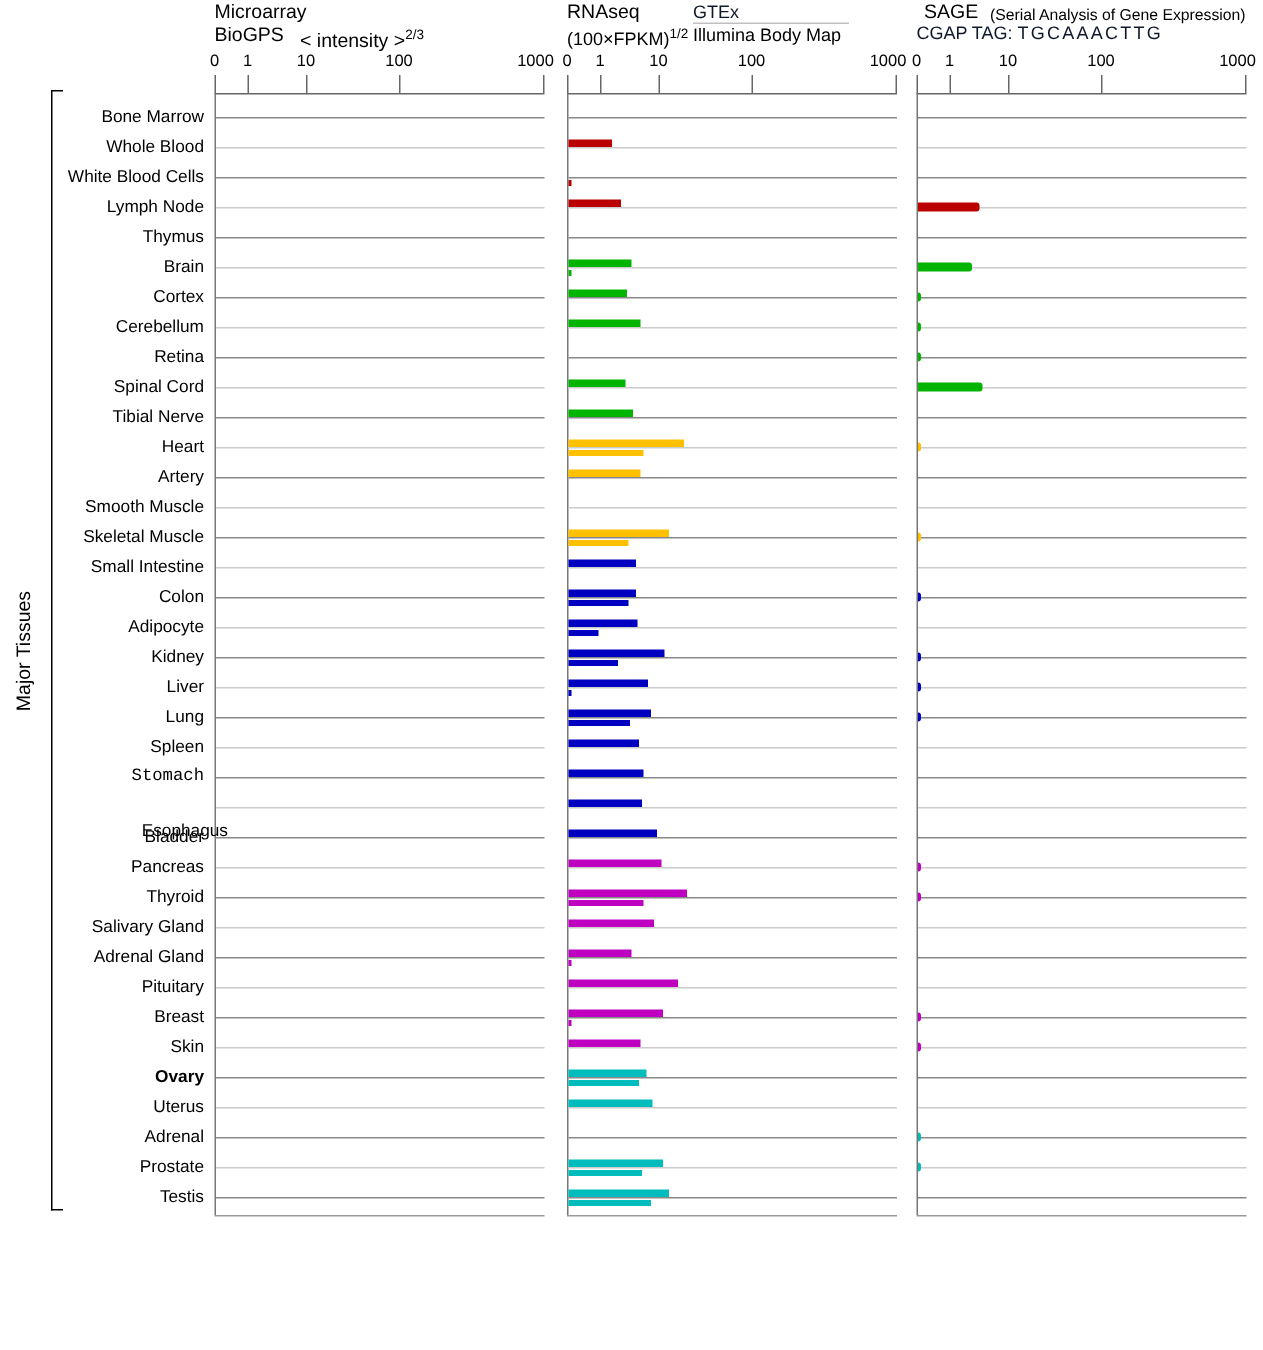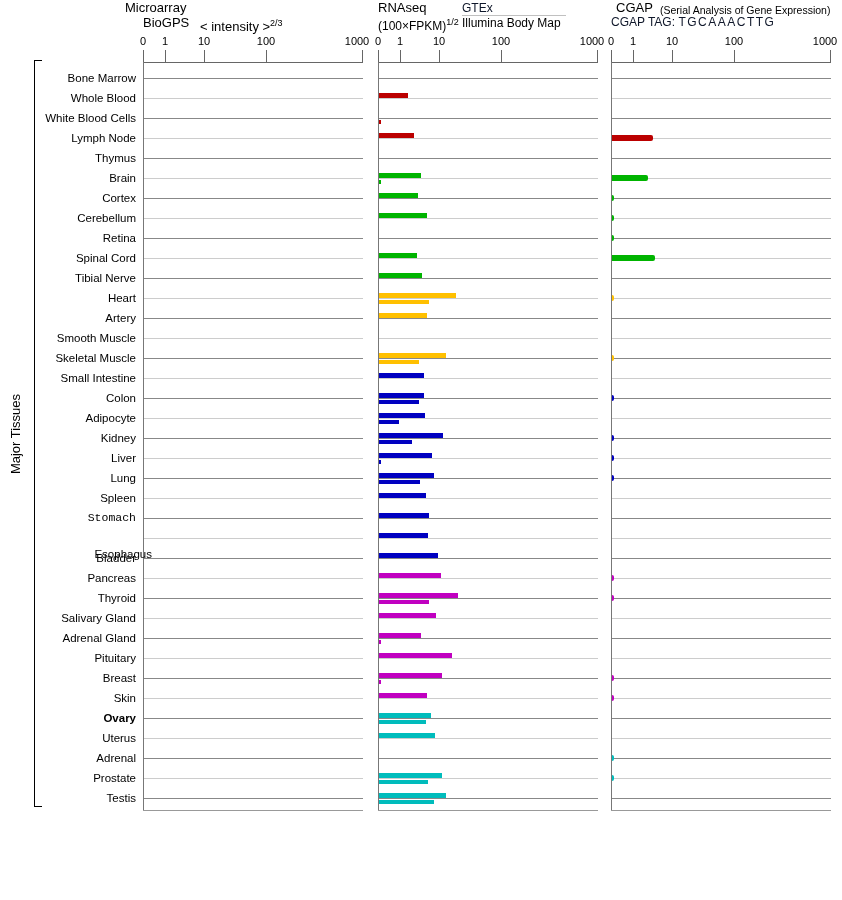--- a/index.html
+++ b/index.html
@@ -27,31 +27,31 @@
               border:1px solid #000;background:#fff;}
   .legend-swatch{position:absolute;width:13px;height:13px;}
   .legend-label{position:absolute;font-size:12px;line-height:14px;white-space:nowrap;}
   .gtex-rule{position:absolute;height:1px;background:#c0c0c0;}
 </style>
 </head>
 <body>
 
 <div id="app">
 
-  <div class="abs t13" style="left:125px;top:1px;">Microarray</div>
+  <div class="abs t13" style="left:143px;top:1px;">Microarray</div>
   <div class="abs t13" style="left:143px;top:16px;">BioGPS</div>
   <div class="abs t13" style="left:200px;top:16px;"><span>&lt; intensity &gt;</span><sup>2/3</sup></div>
 
   <div class="abs t13" style="left:378px;top:1px;">RNAseq</div>
   <div class="abs t12" style="left:378px;top:16px;"><span>(100×FPKM)</span><sup>1/2</sup></div>
   <div class="abs t12 link" style="left:462px;top:2px;">GTEx</div>
   <div class="gtex-rule" style="left:462px;top:15px;width:104px;"></div>
   <div class="abs t12" style="left:462px;top:17px;">Illumina Body Map</div>
 
-  <div class="abs t13" style="left:616px;top:1px;">CGAP</div>
+  <div class="abs t13" style="left:616px;top:1px;">SAGE</div>
   <div class="abs t10" style="left:660px;top:4px;">(Serial Analysis of Gene Expression)</div>
   <div class="abs t12 link" style="left:611px;top:16px;"><span>CGAP TAG:</span>&nbsp;<span style="letter-spacing:1.5px;">TGCAAACTTG</span></div>
 
   <div class="bracket" style="left:34px;top:60px;width:1px;height:747px;"></div>
   <div class="bracket" style="left:34px;top:60px;width:8px;height:1px;"></div>
   <div class="bracket" style="left:34px;top:806px;width:8px;height:1px;"></div>
   <div class="side-label">Major Tissues</div>
 
 
 <div class="axis-line" style="left: 143px; top: 62px; width: 220px;"></div>

